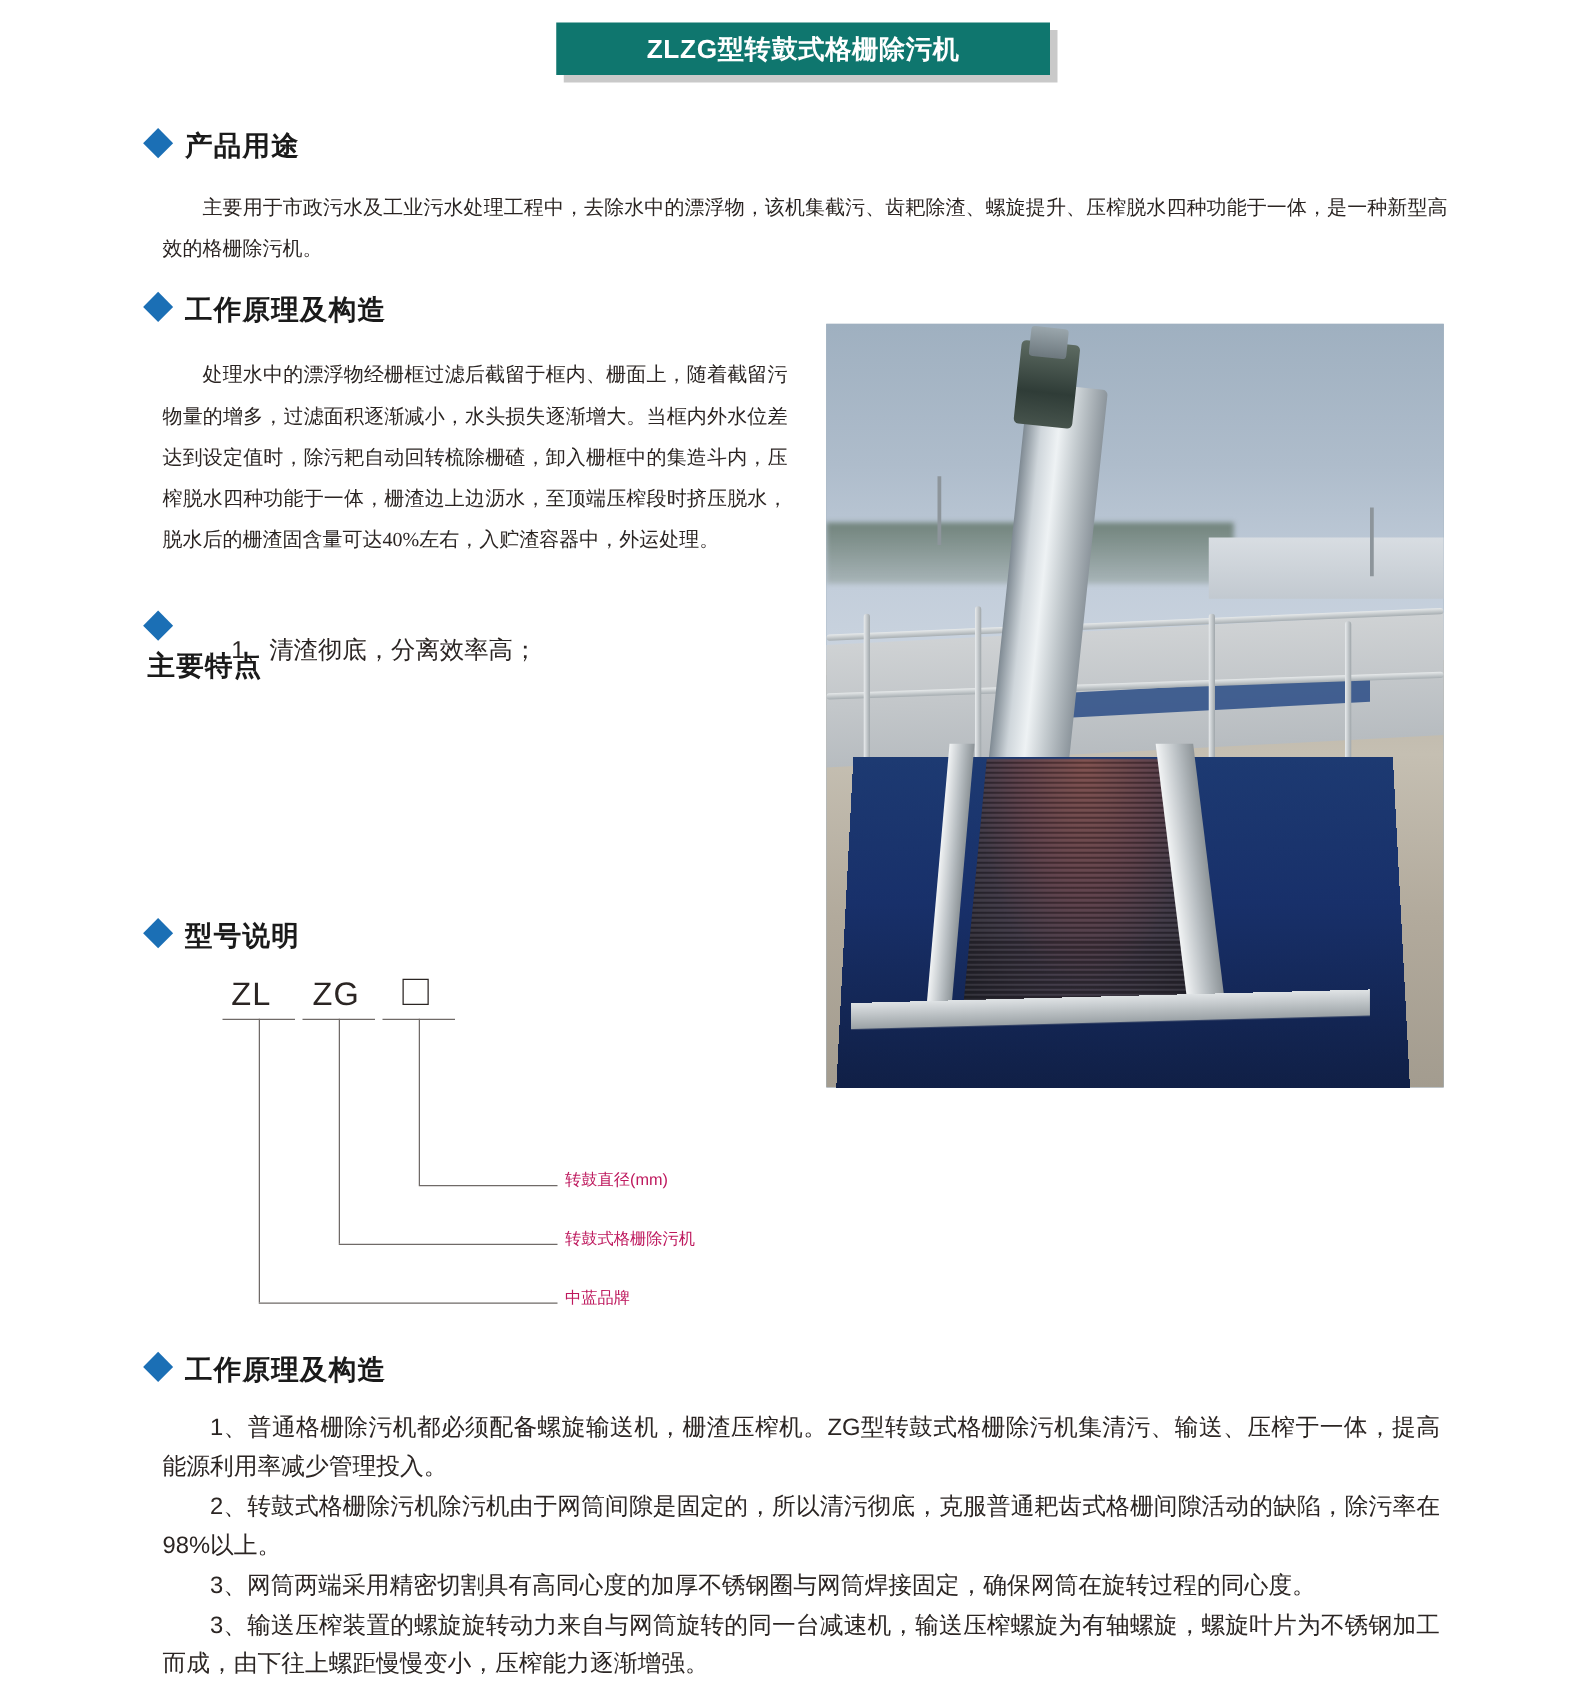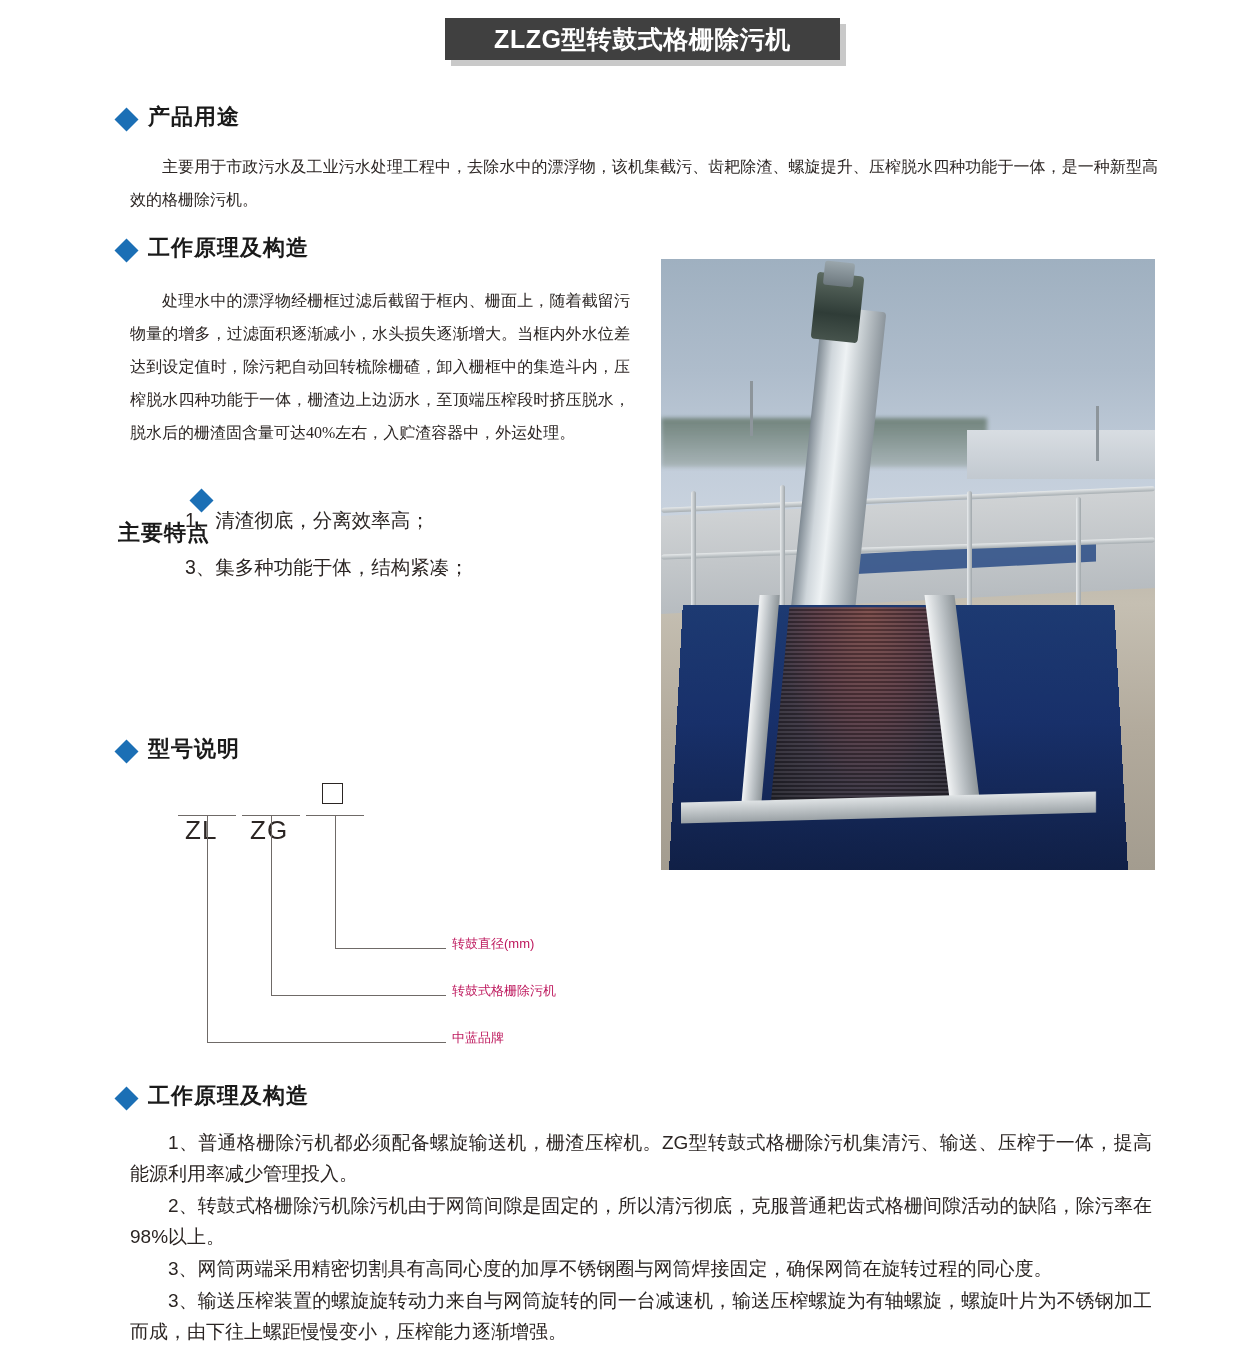--- a/index.html
+++ b/index.html
@@ -31,36 +31,36 @@
     width: 395px;
     height: 42px;
     background: #c9c9c9;
   }
   .banner {
     position: absolute;
     left: 0;
     top: 0;
     width: 395px;
     height: 42px;
-    background: #404040;
+    background: #0f766e;
     color: #ffffff;
-    font-size: 25px;
+    font-size: 21px;
     font-weight: bold;
     letter-spacing: 0.5px;
     display: flex;
     align-items: center;
     justify-content: center;
     box-sizing: border-box;
   }
 
   
   .sec-head {
     position: absolute;
     display: flex;
-    align-items: flex-end;
+    align-items: flex-start;
     gap: 13px;
   }
   .diamond {
     width: 17px;
     height: 17px;
     background: #1b6fb5;
     transform: rotate(45deg);
     flex: 0 0 auto;
   }
   .sec-title {
@@ -104,21 +104,20 @@
     top: 770px;
     width: 600px;
     height: 280px;
   }
   .model-code {
     position: absolute;
     font-size: 26px;
     color: #2b2523;
     letter-spacing: 1px;
     line-height: 1;
-    margin-top: 35px;
   }
   .code-zl { left: 85px; top: 12px; }
   .code-zg { left: 150px; top: 12px; }
   .code-box {
     position: absolute;
     left: 222px;
     top: 13px;
     width: 19px;
     height: 19px;
     border: 1.6px solid #2b2523;
@@ -287,21 +286,20 @@
   <span class="sec-title">工作原理及构造</span>
 </div>
 <div class="para indent" style="left:130px; top:284px; width:500px;">处理水中的漂浮物经栅框过滤后截留于框内、栅面上，随着截留污物量的增多，过滤面积逐渐减小，水头损失逐渐增大。当框内外水位差达到设定值时，除污耙自动回转梳除栅碴，卸入栅框中的集造斗内，压榨脱水四种功能于一体，栅渣边上边沥水，至顶端压榨段时挤压脱水，脱水后的栅渣固含量可达40%左右，入贮渣容器中，外运处理。</div>
 
 <div class="sec-head" style="left:118px; top:492px;flex-direction:column;">
   <span class="diamond"></span>
   <span class="sec-title">主要特点</span>
 </div>
 <div class="feat-list">
   <div class="feat-item">1、清渣彻底，分离效率高；</div>
-  <div class="feat-item">3、集多种功能于体，结构紧凑；</div>
 </div>
 
 <div class="sec-head" style="left:118px; top:738px;">
   <span class="diamond"></span>
   <span class="sec-title">型号说明</span>
 </div>
 
 <div class="model-diagram">
 
   <span class="model-code code-zl">ZL</span>

